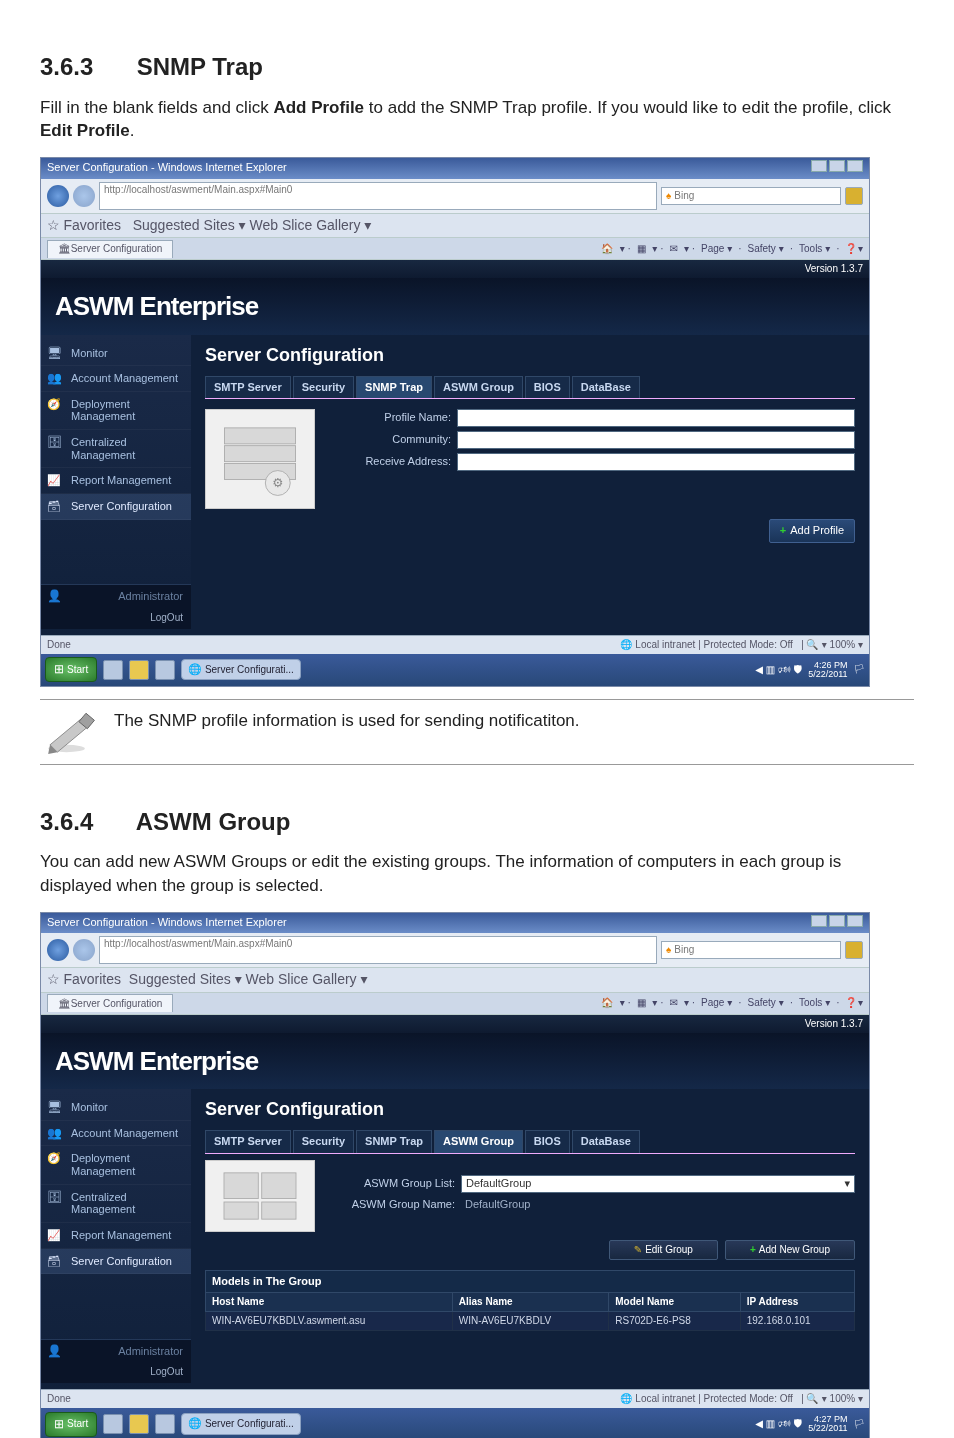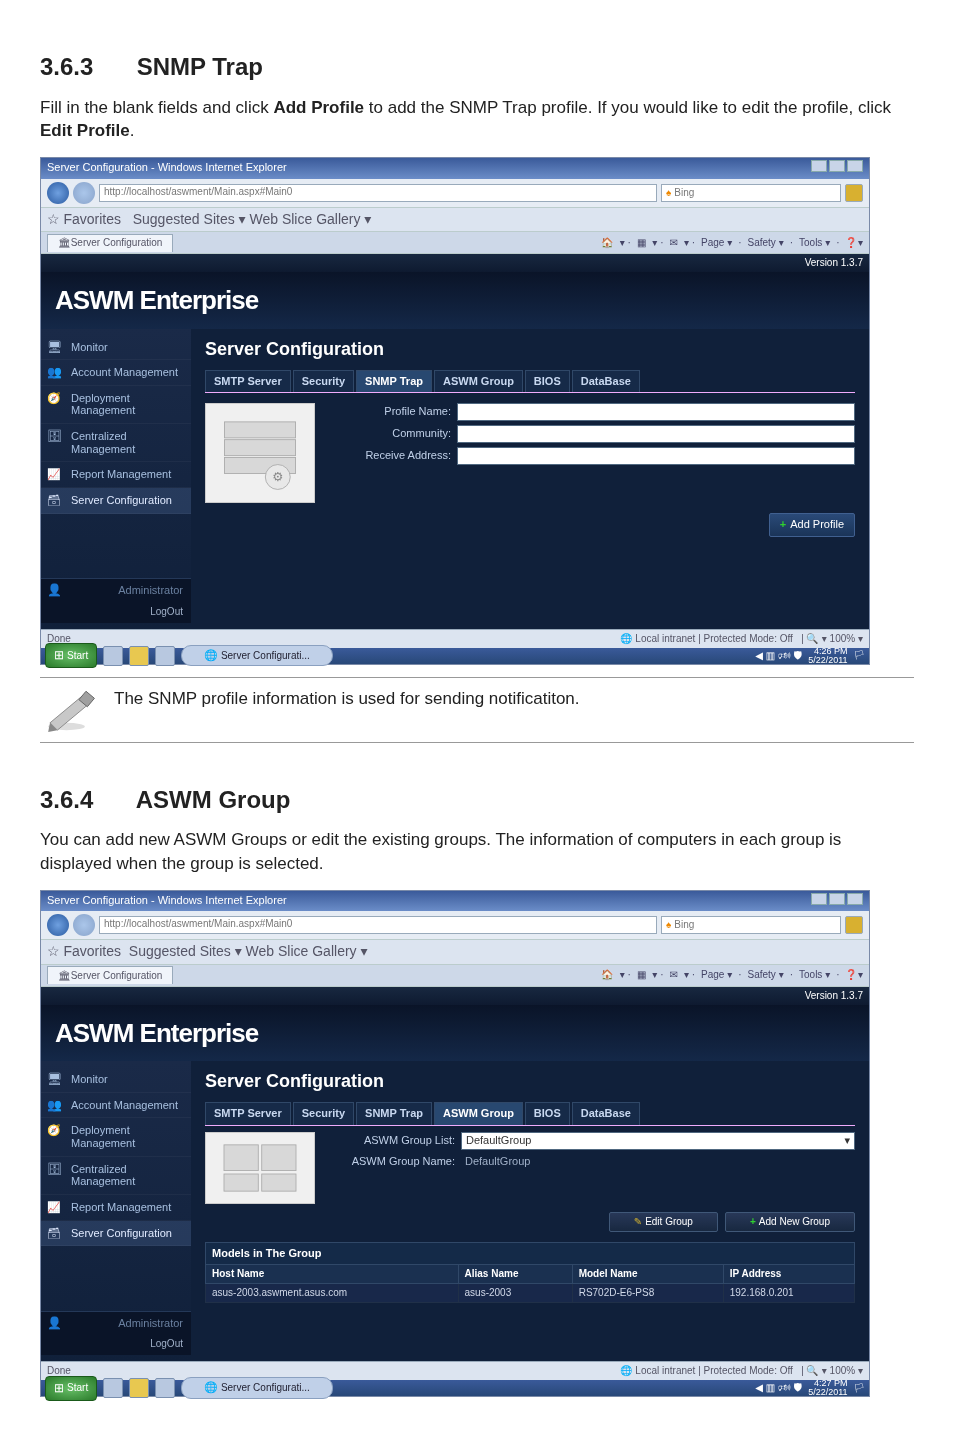--- a/index.html
+++ b/index.html
@@ -43,21 +43,21 @@
   }
   .addrrow {
     background: #e6ecf4;
     padding: 3px 6px;
     display: flex;
     align-items: center;
     gap: 4px;
     border-bottom: 1px solid #bcc;
   }
   .navbtn { width:22px; height:22px; border-radius:50%; background:radial-gradient(#6fa0e0,#2a5aa0); display:inline-block; }
-  .urlbox { flex: 1 1 40%; height: 18px; background:#fff; border:1px solid #9ab; font-size:10px; padding:0 4px; color:#777; overflow:hidden;}
+  .urlbox { flex: 1 1 40%; height: 28px; background:#fff; border:1px solid #9ab; font-size:10px; padding:0 4px; color:#777; overflow:hidden;}
   .searchbox { width: 180px; height:18px; background:#fff; border:1px solid #9ab; font-size:10px; padding:0 4px; color:#777; display:flex; align-items:center;}
   .searchbox .icon { color:#e80; margin-right:3px;}
   .favbar { background:#dce4f0; padding:2px 6px; font-size:14px; color:#556; border-bottom:1px solid #bcc;}
   .tabrow { background:#cdd8e8; padding:0 6px; display:flex; justify-content:space-between; align-items:center; height:22px; border-bottom:1px solid #bcc;}
   .tab { background:#f0f4fa; border:1px solid #9ab; border-bottom:none; padding:1px 10px; font-size:10px; color:#556; height:18px; display:flex; align-items:center;}
   .btoolbar { font-size:10px; color:#446; display:flex; gap:6px; align-items:center;}
   .btoolbar span { display:inline-flex; align-items:center; gap:2px;}
   .versionrow { background: linear-gradient(#182840,#0e1a30); color:#fff; text-align:right; padding:2px 6px; font-size:10px; }
   .logo-row { background: linear-gradient(#0a1428,#142848); padding:10px 14px; display:flex; align-items:center;}
   .logo-txt { font-family: "Arial Black", Arial, sans-serif; font-weight:900; font-size:26px; color:#fff; letter-spacing:-1px;}
@@ -126,31 +126,31 @@
   .grp-btnrow { text-align:right; padding:4px 0;}
   .mini-btn { display:inline-flex; align-items:center;gap:3px; background:linear-gradient(#283858,#182840); border:1px solid #405878; color:#fff; font-size:10px; padding:2px 24px; border-radius:2px; margin-left:4px;}
   .mini-btn .ic-edit::before{content:"✎"; color:#d0b030;}
   .mini-btn .ic-add::before{content:"+"; color:#30d030; font-weight:bold;}
   .grp-table { width:100%; border-collapse:collapse; font-size:10px; color:#d0d8e8;}
   .grp-table th { background:#1a3050; color:#fff; text-align:left; padding:2px 6px; font-weight:bold; border:1px solid #304868;}
   .grp-table td { padding:2px 6px; border:1px solid #203048; background:#18284a;}
   .mig-title { background:#142a48; color:#fff; font-weight:bold; font-size:11px; padding:3px 6px; border:1px solid #304868; border-bottom:none; margin-top:6px;}
   .grp-pic { width:110px; height:72px; background:#f0f0f0; border:1px solid #ccc; display:flex; align-items:center; justify-content:center; margin-right:16px;}
   .grp-pic svg { width:90px; height:60px;}
-  .grp-leftblock { display:flex; align-items:flex-start; margin-bottom:4px;}
+  .grp-leftblock { display:flex; align-items:center; margin-bottom:4px;}
   .grp-rightblock { flex:1;}
 
   
   .iestatus { background:#dce4f0; border-top:1px solid #9ab; padding:2px 6px; font-size:10px; color:#556; display:flex; justify-content:space-between;}
-  .taskbar { background:linear-gradient(#3a5a9a,#284878); height:16px; display:flex; align-items:center; padding:0 4px; gap:6px;}
+  .taskbar { background:linear-gradient(#3a5a9a,#284878); height:32px; display:flex; align-items:center; padding:0 4px; gap:6px;}
   .startbtn { background:radial-gradient(#68c068,#2a7a2a); color:#fff; font-size:10px; padding:3px 8px; border-radius:4px; display:flex; align-items:center; gap:3px; border:1px solid #1a5a1a;}
   .startbtn::before { content:"⊞"; font-size:12px;}
   .tbicon { width:20px; height:20px; background:#b8c8e0; border:1px solid #7a90b0; border-radius:2px;}
   .tbicon.y { background:#e8c850;}
-  .tbtask { background:#c0d0e8; border:1px solid #8aa0c0; padding:2px 22px; font-size:10px; color:#223; display:flex; align-items:center; gap:3px; border-radius:10px;}
+  .tbtask { background:#c0d0e8; border:1px solid #8aa0c0; padding:2px 6px; font-size:10px; color:#223; display:flex; align-items:center; gap:3px; border-radius:4px;}
   .tbtask::before { content:"🌐"; font-size:11px;}
   .tray { margin-left:auto; color:#fff; font-size:9px; display:flex; align-items:center; gap:6px;}
   .tray .tricon { font-size:10px;}
   .tray .time { text-align:right; line-height:1.0;}
 
   
   .note {
     display:flex; align-items:flex-start; gap:14px;
     border-top:1px solid #999; border-bottom:1px solid #999;
     padding:10px 4px; margin:12px 0 40px 0;
@@ -387,24 +387,24 @@
         <thead>
             <tr>
           <th>Host Name</th>
           <th>Alias Name</th>
           <th>Model Name</th>
           <th>IP Address</th>
         </tr>
           </thead>
         <tbody>
           <tr>
-            <td>asus-2003.aswment.asus.com</td>
-            <td>asus-2003</td>
+            <td>WIN-AV6EU7KBDLV.aswment.asu</td>
+            <td>WIN-AV6EU7KBDLV</td>
             <td>RS702D-E6-PS8</td>
-            <td>192.168.0.201</td>
+            <td>192.168.0.101</td>
           </tr>
         </tbody>
       </table>
       <div style="height:50px"></div>
     </div>
   </div>
   <div class="iestatus">
     <span>Done</span>
     <span><span>🌐</span> <span>Local intranet | Protected Mode: Off</span> &nbsp; | 🔍 ▾ <span>100%</span> ▾</span>
   </div>

